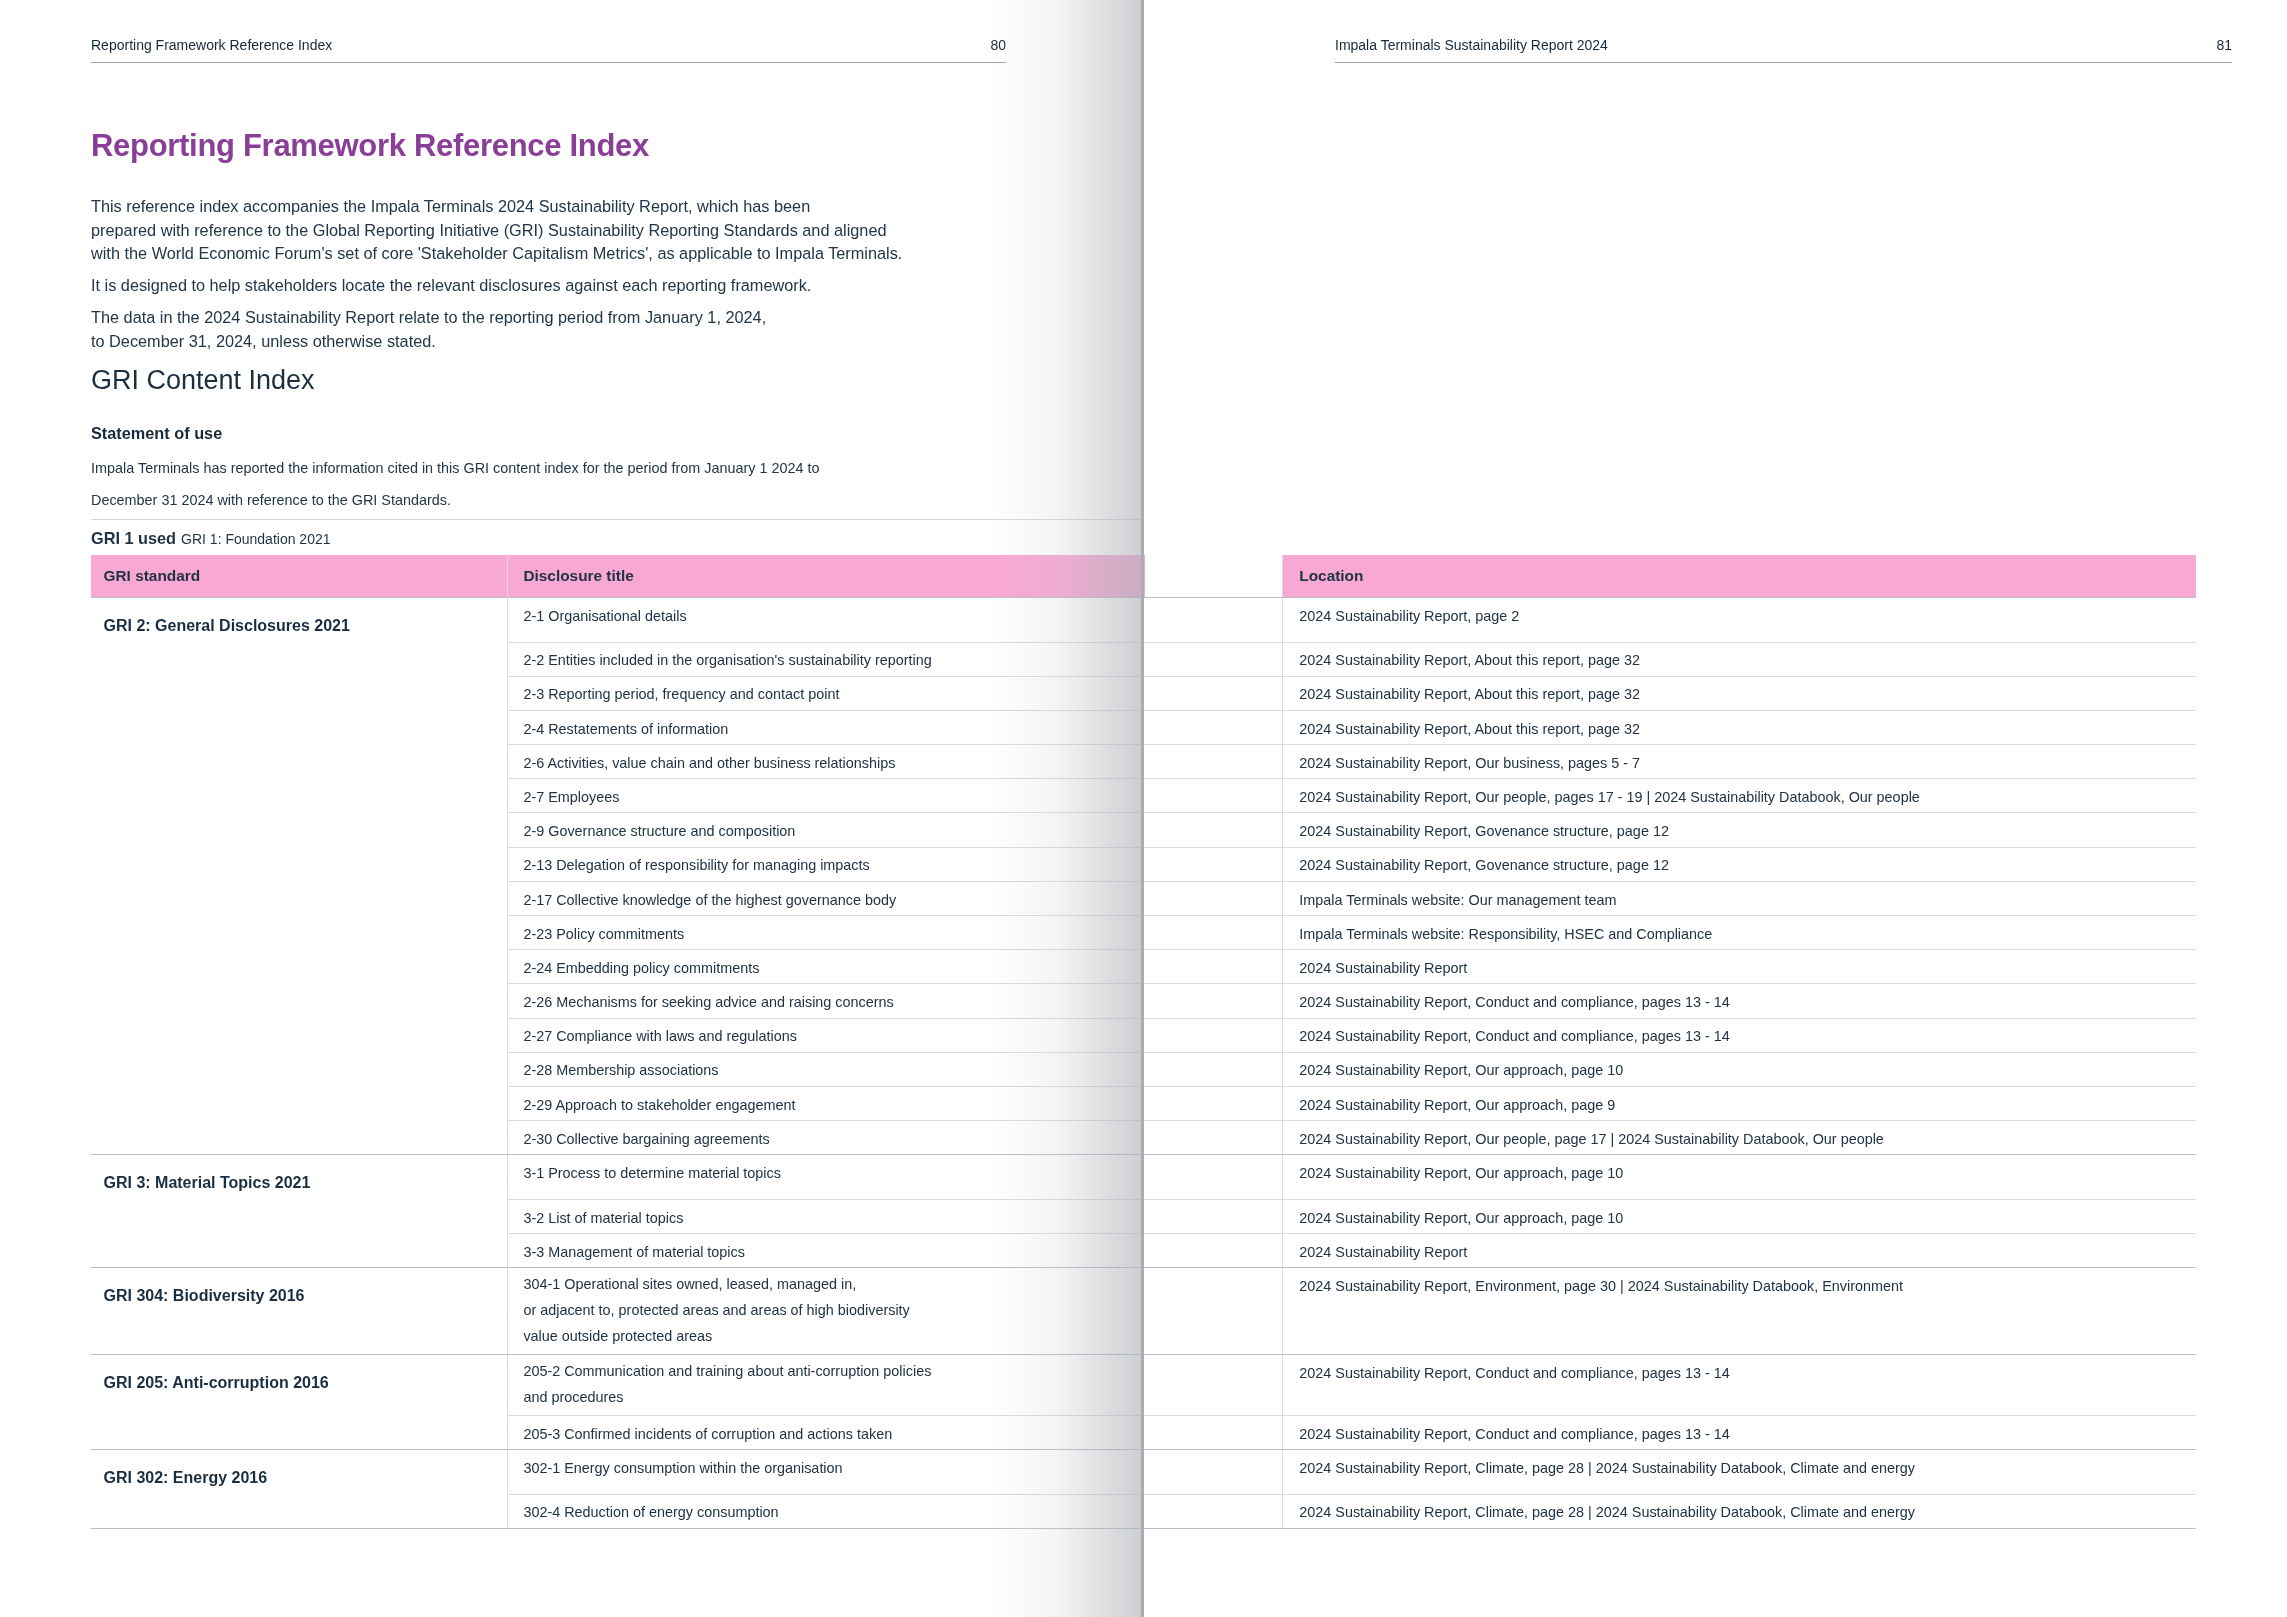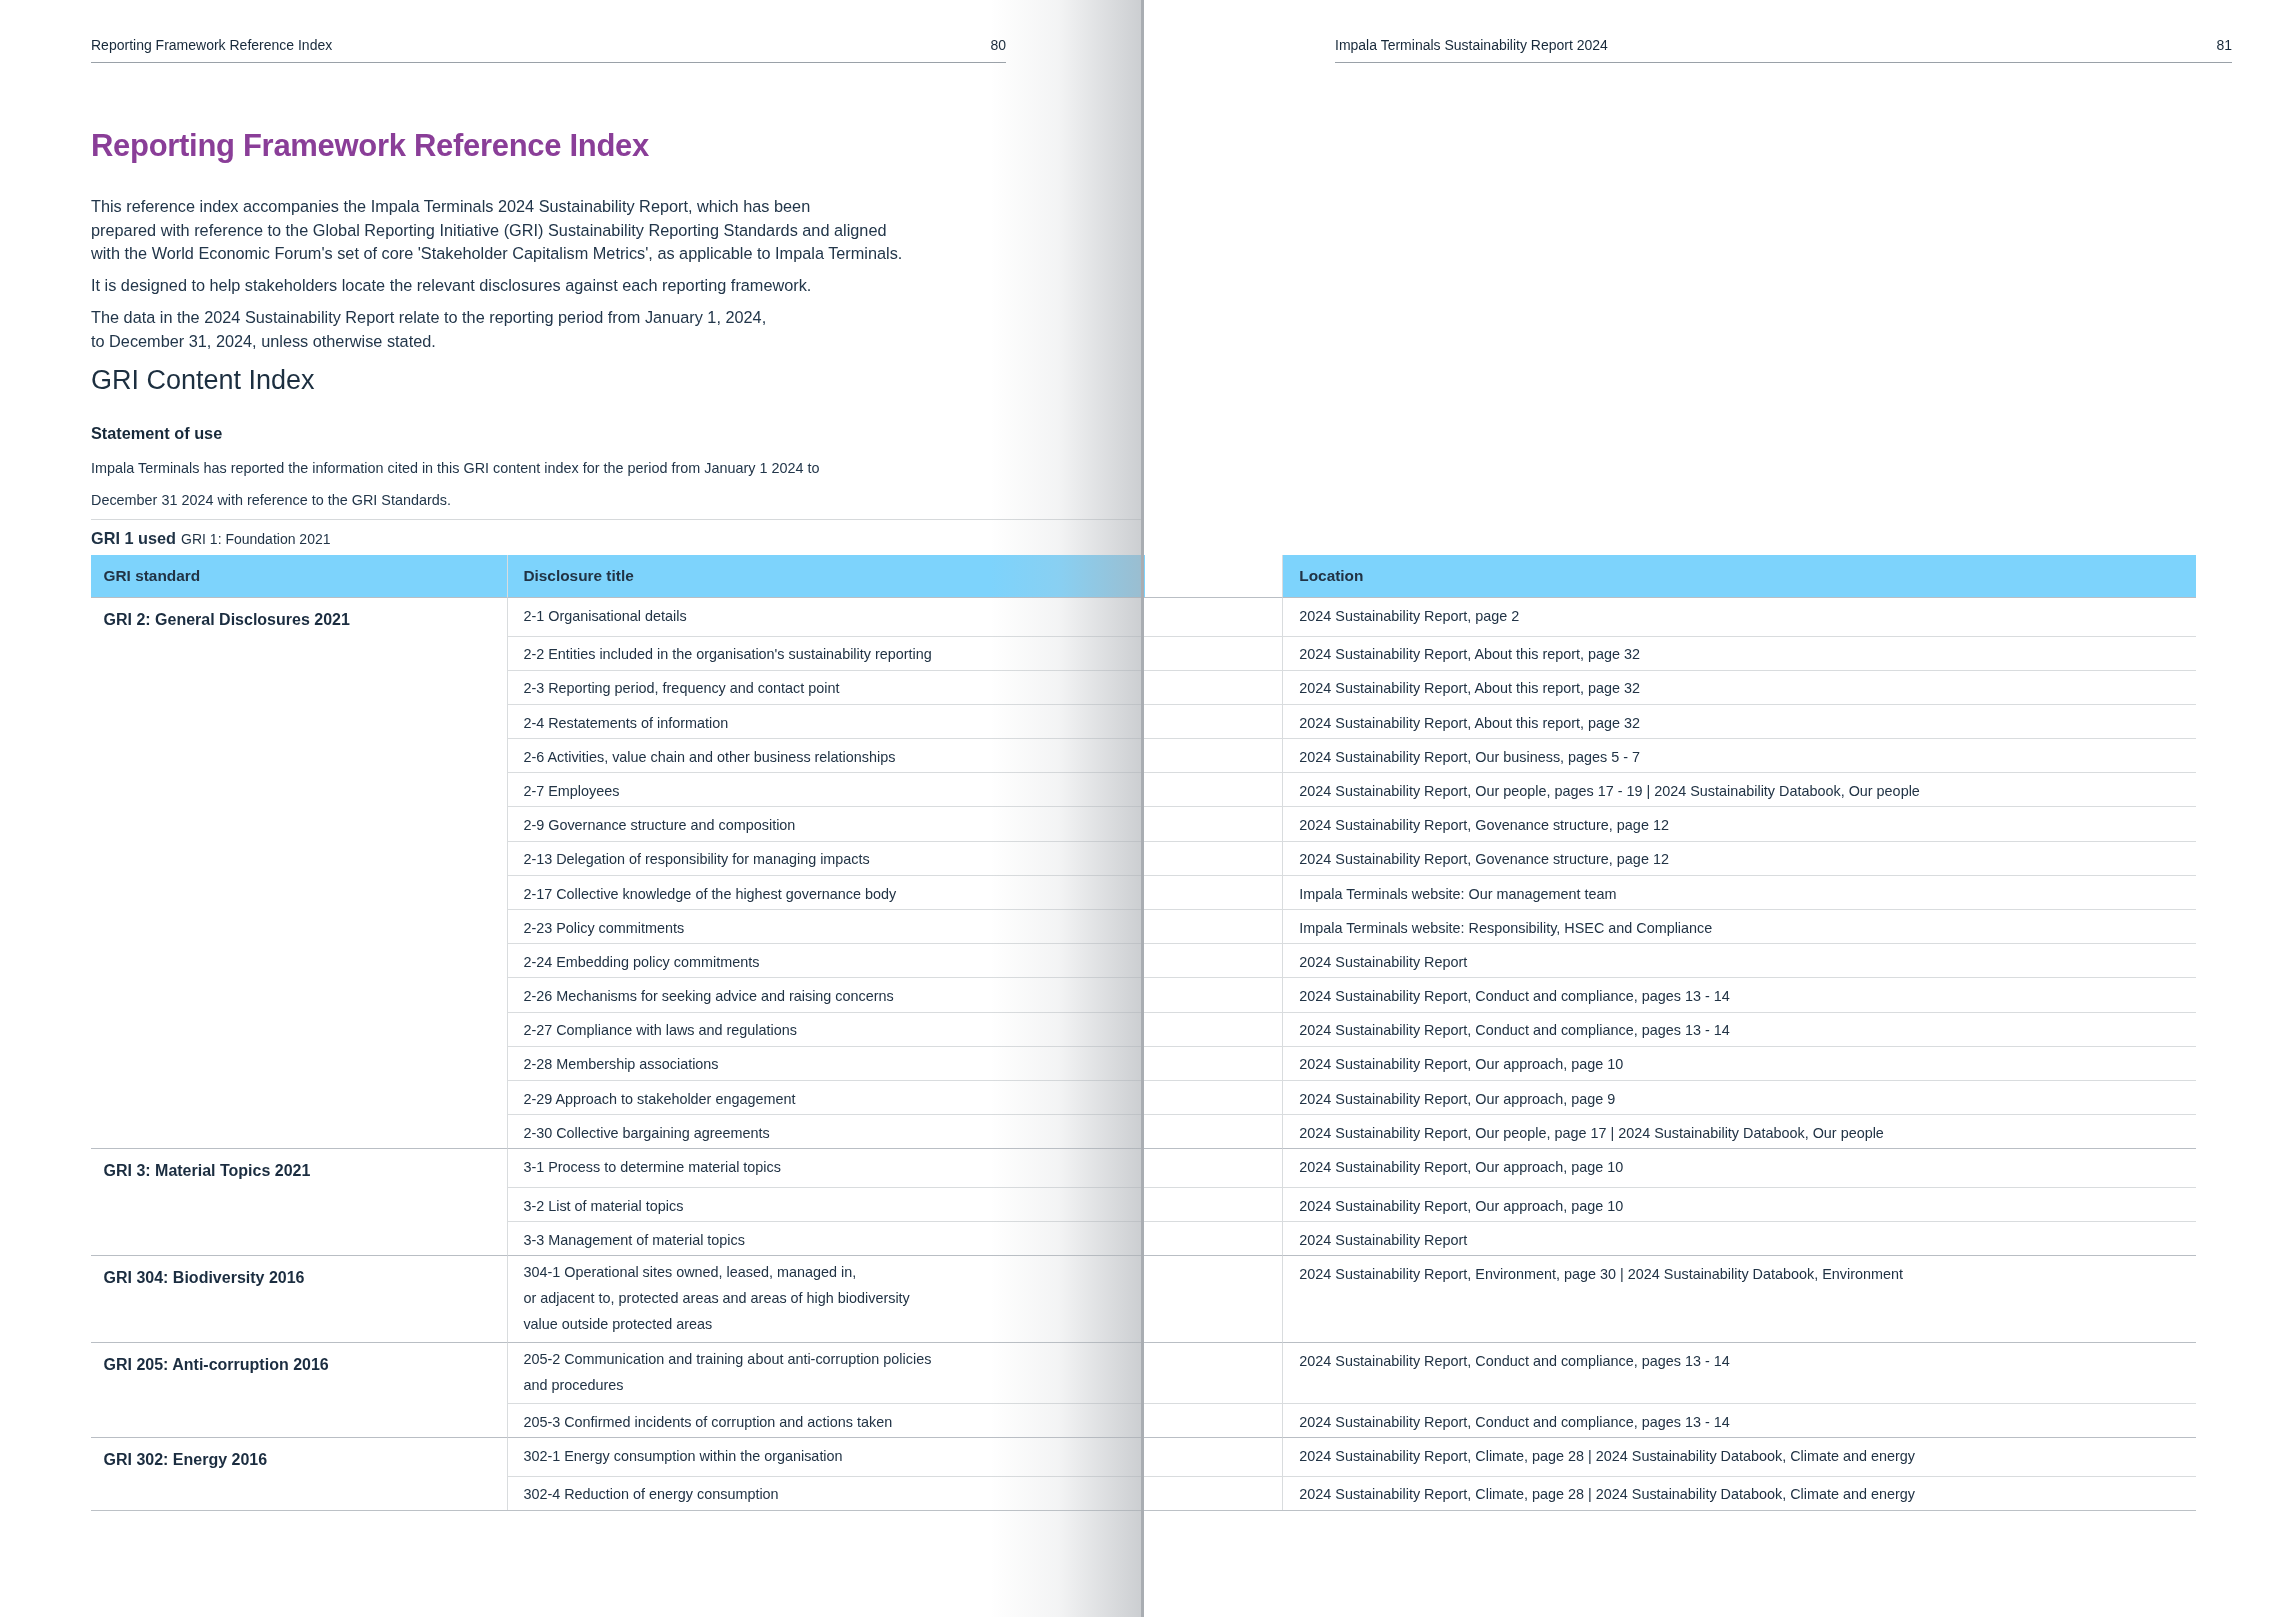--- a/index.html
+++ b/index.html
@@ -32,26 +32,26 @@
 
   .gri1 { left:91px; top:529px; font-size:14px; color:#1f3245; }
   .gri1 b { font-size:16.3px; margin-right:5px; }
 
   
   .gri-table { left:91px; top:555px; width:2105px; display:grid;
                grid-template-columns:416px 638px 137px 914px;
                border-bottom:1px solid #bcc1c6; }
   .cell { min-height:34px; padding:7.7px 13.4px 4.8px 12.5px; font-size:14.4px;
           line-height:20.7px; color:#213345; white-space:pre-line; }
-  .cell.h { background:#7dd3fc; min-height:42px; display:flex; align-items:center;
+  .cell.h { background:#f9a8d4; min-height:42px; display:flex; align-items:center;
             font-weight:bold; font-size:15.4px; padding-top:0; padding-bottom:0; }
   .cell.h.spacer { background:#ffffff; }
   .c-disclosure, .h.c2 { border-left:1px solid #d9dcde; padding-left:15.4px; }
   .c-location,  .h.c4 { border-left:1px solid #d9dcde; padding-left:16.3px; }
-  .c-standard { font-weight:bold; font-size:16px; padding-top:12px; color:#1b2d40; }
+  .c-standard { font-weight:bold; font-size:16px; padding-top:18px; color:#1b2d40; }
   .row-line    { border-top:1px solid #d9dcde; }
   .group-start { border-top:1px solid #b9bec4; }
   .lines-2 { min-height:61px; }
   .lines-3 { min-height:85px; }
   .c-disclosure.lines-2, .c-disclosure.lines-3 { line-height:26px; padding-top:3px; }
 
   
   .gutter-shadow { left:990px; top:0; width:152px; height:1618px; z-index:5;
       background:linear-gradient(to right, rgba(190,193,197,0) 0%,
                  rgba(190,193,197,0.18) 45%, rgba(172,176,181,0.62) 100%);

